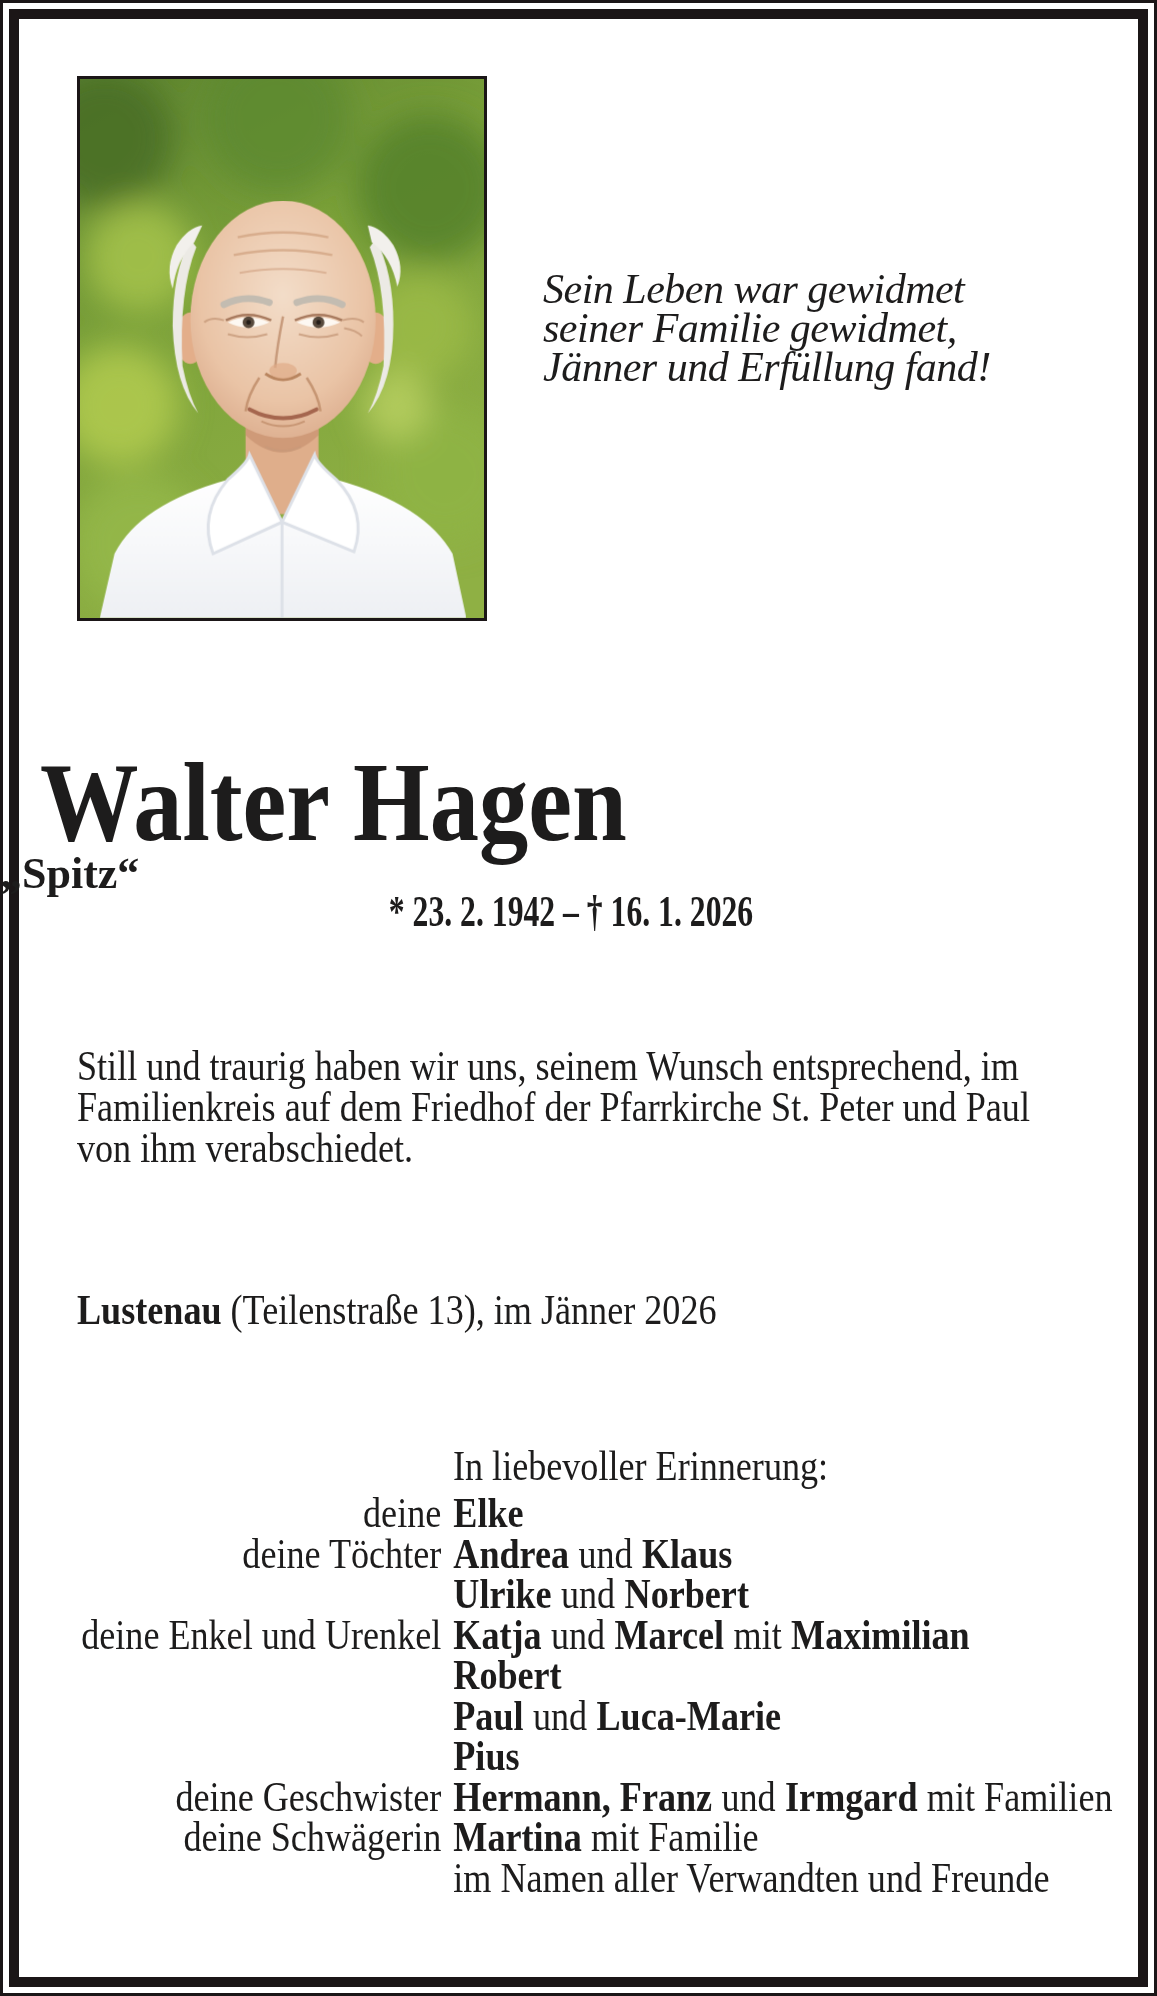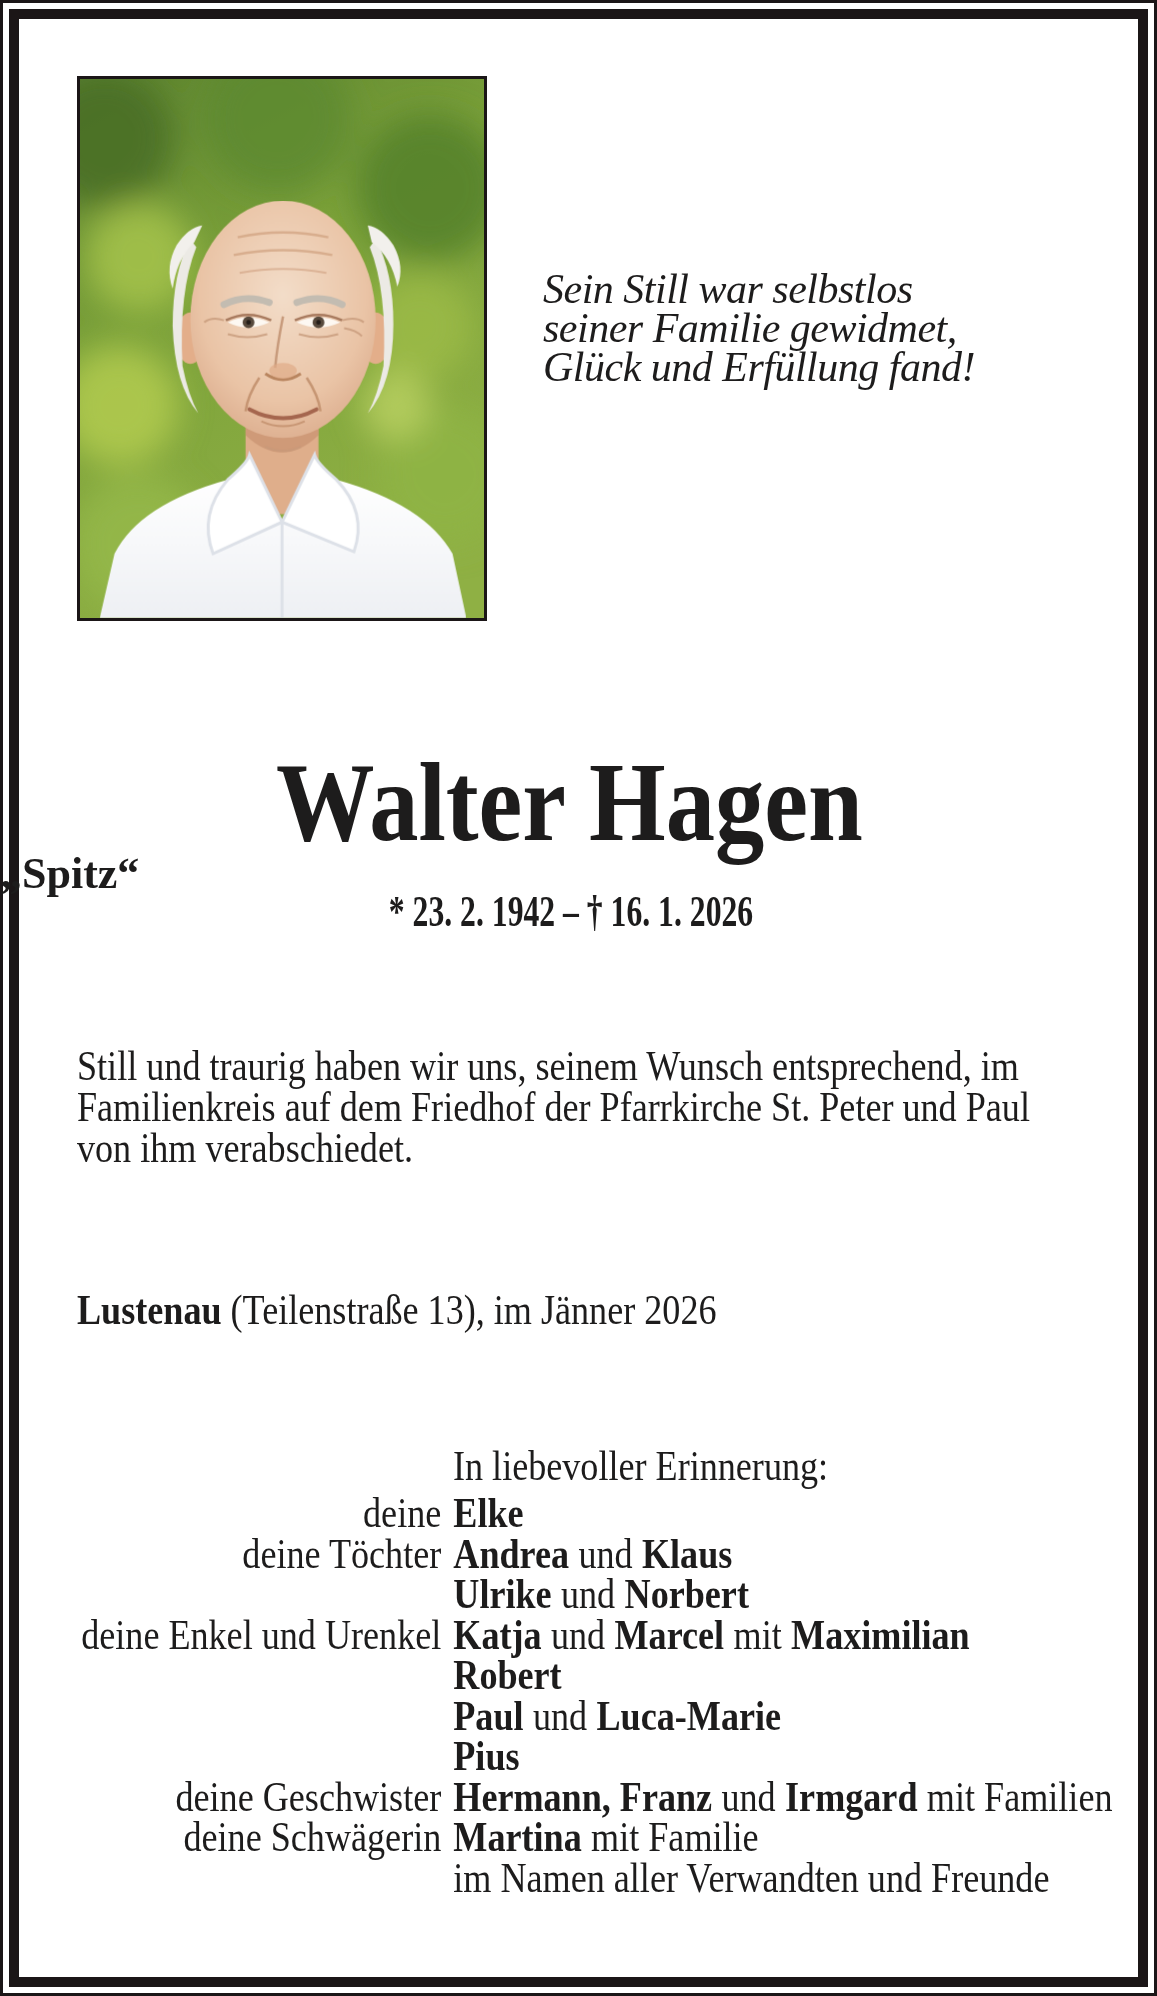--- a/index.html
+++ b/index.html
@@ -19,21 +19,21 @@
   }
   .photo svg{display:block;width:100%;height:100%;}
   
   .motto{
     position:absolute;left:543px;top:270px;
     font-style:italic;font-size:42px;line-height:39px;letter-spacing:-0.5px;
     white-space:nowrap;
   }
   
   .name{
-    position:absolute;left:0;right:19px;top:742px;text-align:center;
+    position:absolute;left:0;right:19px;top:742px;
     font-weight:bold;font-size:112px;line-height:120px;white-space:nowrap;
   }
   .name .squeeze{display:inline-block;transform:scaleX(0.88);transform-origin:50% 50%;}
   .nickname{
     position:absolute;left:0;right:10px;top:851px;text-align:left;
     font-weight:bold;font-size:44px;line-height:46px;
   }
   .dates{
     position:absolute;left:3px;right:19px;top:889px;text-align:center;
     font-weight:bold;font-size:44px;line-height:46px;white-space:nowrap;
@@ -154,23 +154,23 @@
     <path d="M182,302 Q170,320 168,336" stroke="#c08d6a" stroke-width="2.5" fill="none" opacity="0.85"></path>
     <path d="M230,302 Q242,320 244,336" stroke="#c08d6a" stroke-width="2.5" fill="none" opacity="0.85"></path>
 
     <path d="M172,334 Q206,352 240,334" stroke="#a5664e" stroke-width="4" fill="none" stroke-linecap="round"></path>
     <path d="M184,346 Q206,356 228,346" stroke="#c08d6a" stroke-width="2" fill="none" opacity="0.8"></path>
     <path d="M188,372 Q206,380 224,372" stroke="#c79a7b" stroke-width="2" fill="none" opacity="0.7"></path>
   </svg>
 </div>
 
 <div class="motto">
-  <div>Sein Still war selbstlos</div>
+  <div>Sein Leben war gewidmet</div>
   <div>seiner Familie gewidmet,</div>
-  <div>Glück und Erfüllung fand!</div>
+  <div>Jänner und Erfüllung fand!</div>
 </div>
 
 <div class="name">
   <span class="squeeze">Walter Hagen</span>
 </div>
 <div class="nickname">„Spitz“</div>
 <div class="dates">
   <span class="squeeze">* 23. 2. 1942 – † 16. 1. 2026</span>
 </div>
 

